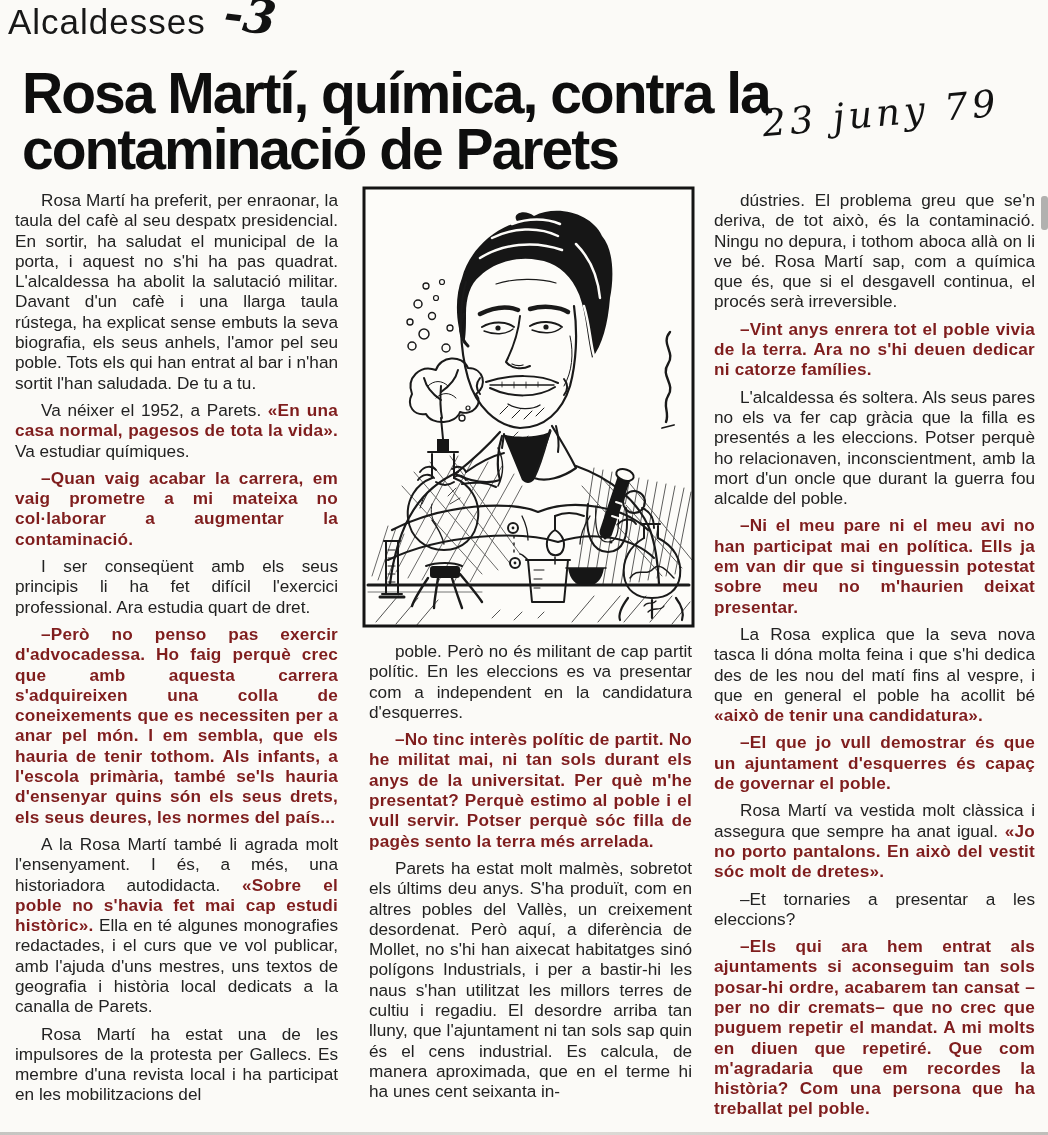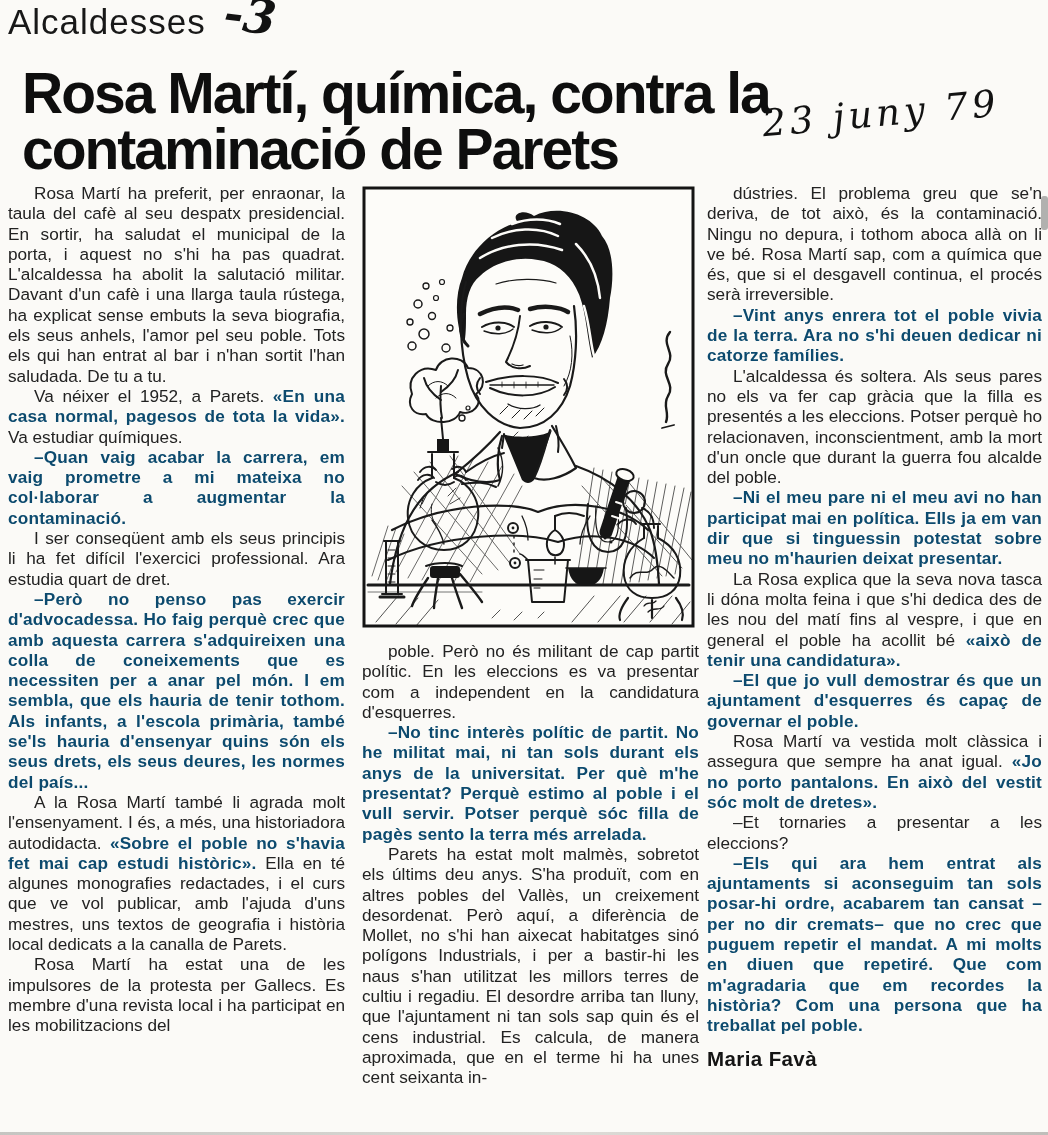--- a/index.html
+++ b/index.html
@@ -28,22 +28,22 @@
   }
   .headline .hl{display:block;}
   .col{
     position:absolute;top:183px;width:337px;
     font-size:17.2px;line-height:20.3px;text-align:justify;
     color:#222;
   }
   #col1{left:8px;}
   #col2{left:362px;}
   #col3{left:707px;width:335px;}
-  .para{margin:0;text-indent:26px;}
-  .bseg{font-weight:700;letter-spacing:0.2px;color:#0c4a6e;}
+  .para{margin:7px;text-indent:26px;}
+  .bseg{font-weight:700;letter-spacing:0.2px;color:#7f1d1d;}
   figure.illus{margin:3px 0 13px 0;width:333px;height:442px;}
   .byline{
     text-align:left;font-weight:700;font-size:20.5px;margin-top:14px;
     letter-spacing:0.4px;color:#141414;text-indent:0;
   }
   .scan-edge{
     position:absolute;left:0;right:0;bottom:0;height:3px;
     background:linear-gradient(to right,#9a9a96,#c4c2bc 55%,#8f8d88);
     opacity:.55;
   }

